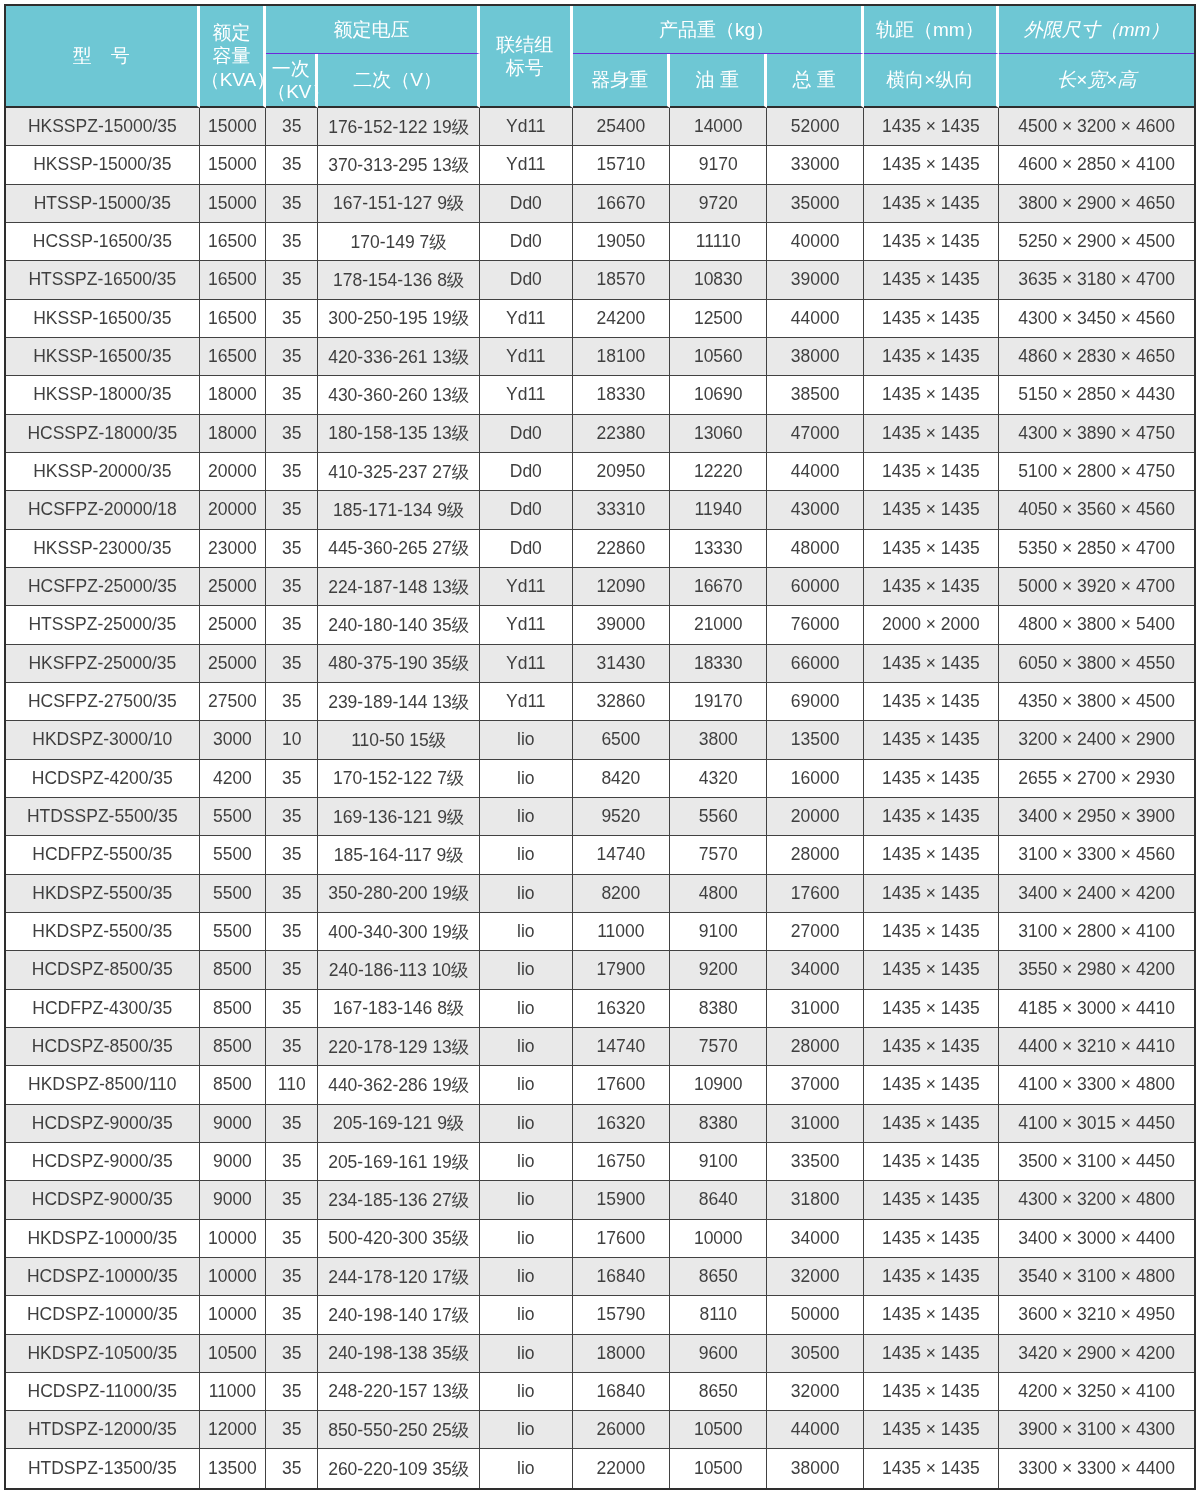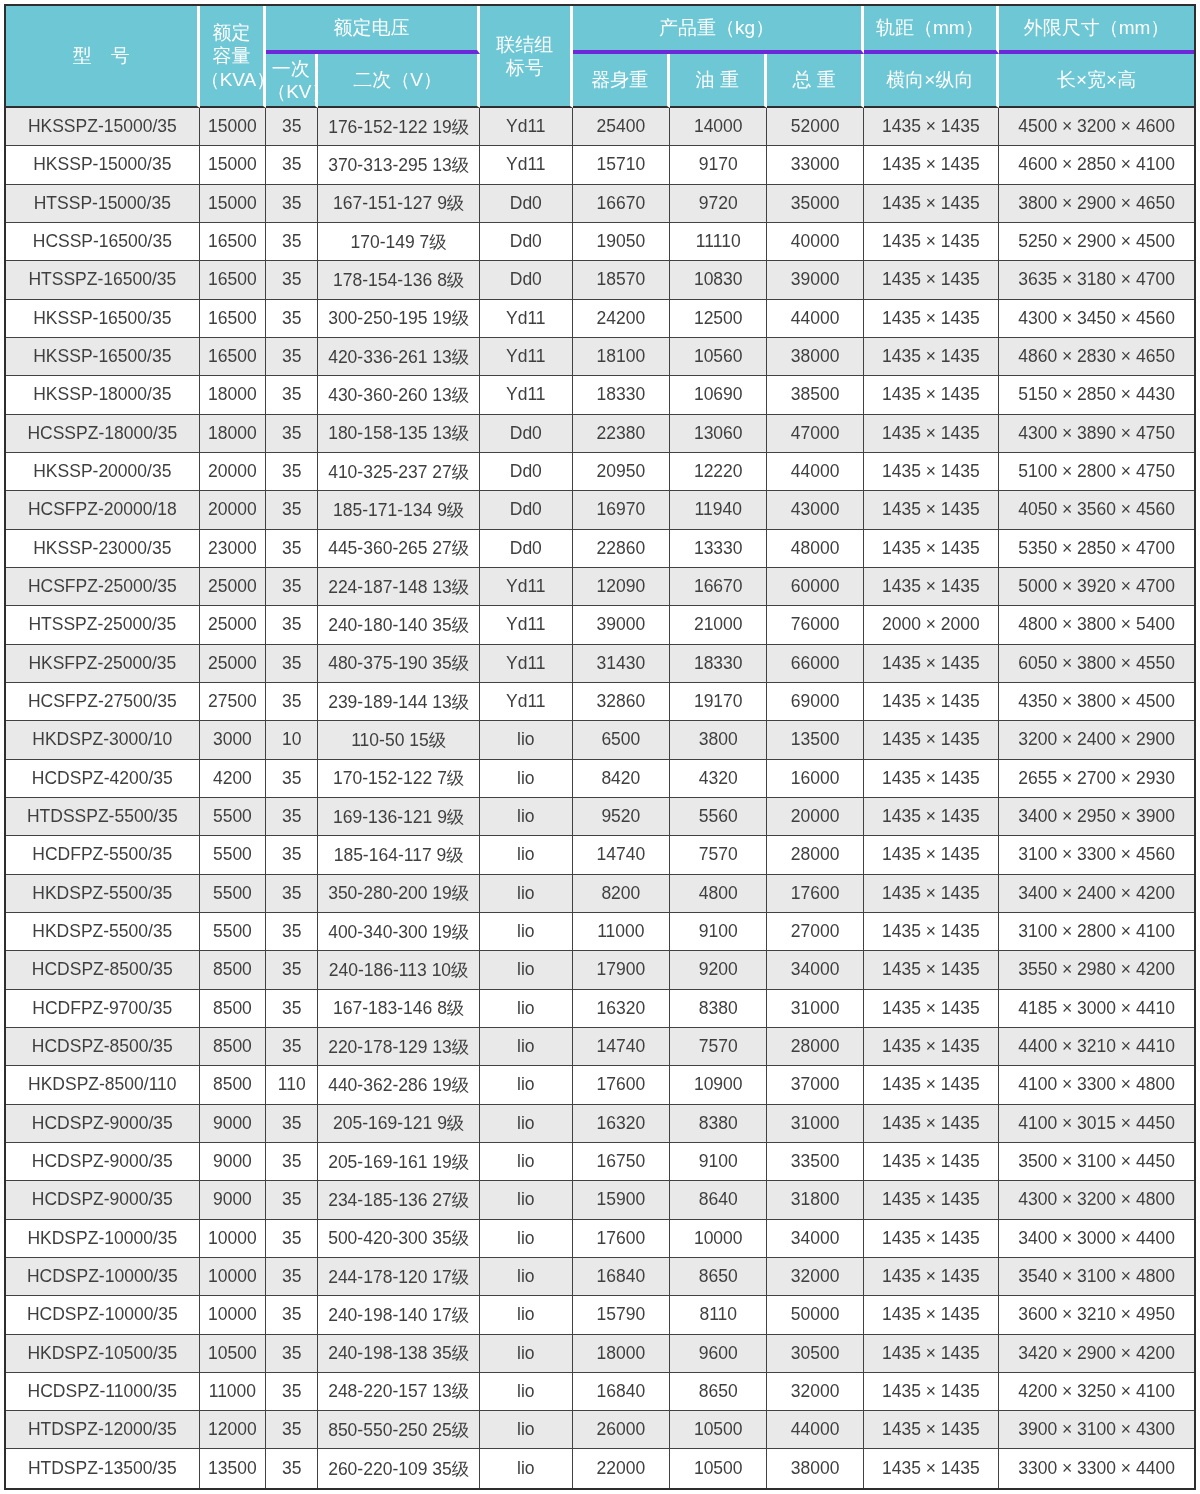--- a/index.html
+++ b/index.html
@@ -26,28 +26,28 @@
   thead th {
     background: #6ec7d4;
     color: #ffffff;
     font-weight: 500;
     font-size: 19px;
     line-height: 1.22;
     text-align: center;
     vertical-align: middle;
     padding: 2px 1px;
     border-right: 3px solid #ffffff;
-    border-bottom: 4px solid #6d28d9;
+    border-bottom: 1px solid #6d28d9;
     white-space: pre-line;
     box-sizing: border-box;
   }
   thead tr.hrow1 th { height: 48px; }
   thead tr.hrow2 th { height: 54px; }
   thead th.hdr-dark-bottom { border-bottom: 2px solid #2e2e2e; }
-  thead th.no-right { border-right: none; }
+  thead th.no-right { border-right: none; font-style: italic; }
   tbody td {
     height: 36px;
     text-align: center;
     vertical-align: middle;
     color: #3f3f3f;
     font-size: 17.5px;
     padding: 0 2px;
     border-right: 1px solid #424242;
     border-bottom: 1px solid #424242;
     white-space: nowrap;
@@ -221,21 +221,21 @@
             <td>44000</td>
             <td>1435 × 1435</td>
             <td>5100 × 2800 × 4750</td>
           </tr>
           <tr>
             <td>HCSFPZ-20000/18</td>
             <td>20000</td>
             <td>35</td>
             <td>185-171-134 9级</td>
             <td>Dd0</td>
-            <td>16970</td>
+            <td>33310</td>
             <td>11940</td>
             <td>43000</td>
             <td>1435 × 1435</td>
             <td>4050 × 3560 × 4560</td>
           </tr>
           <tr>
             <td>HKSSP-23000/35</td>
             <td>23000</td>
             <td>35</td>
             <td>445-360-265 27级</td>
@@ -372,21 +372,21 @@
             <td>35</td>
             <td>240-186-113 10级</td>
             <td>lio</td>
             <td>17900</td>
             <td>9200</td>
             <td>34000</td>
             <td>1435 × 1435</td>
             <td>3550 × 2980 × 4200</td>
           </tr>
           <tr>
-            <td>HCDFPZ-9700/35</td>
+            <td>HCDFPZ-4300/35</td>
             <td>8500</td>
             <td>35</td>
             <td>167-183-146 8级</td>
             <td>lio</td>
             <td>16320</td>
             <td>8380</td>
             <td>31000</td>
             <td>1435 × 1435</td>
             <td>4185 × 3000 × 4410</td>
           </tr>

